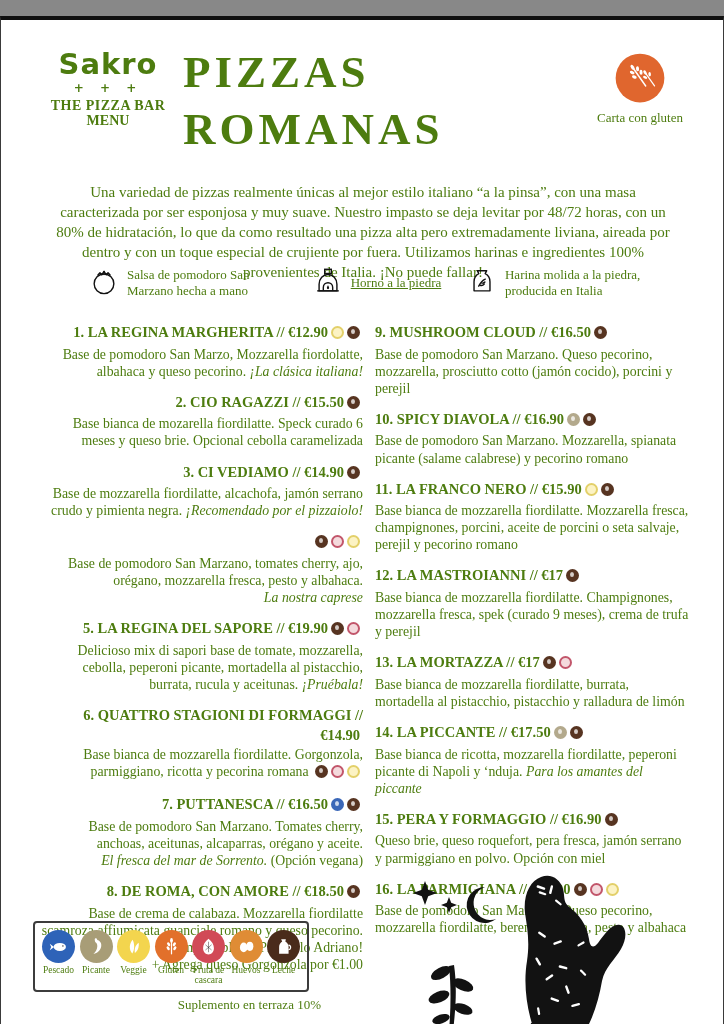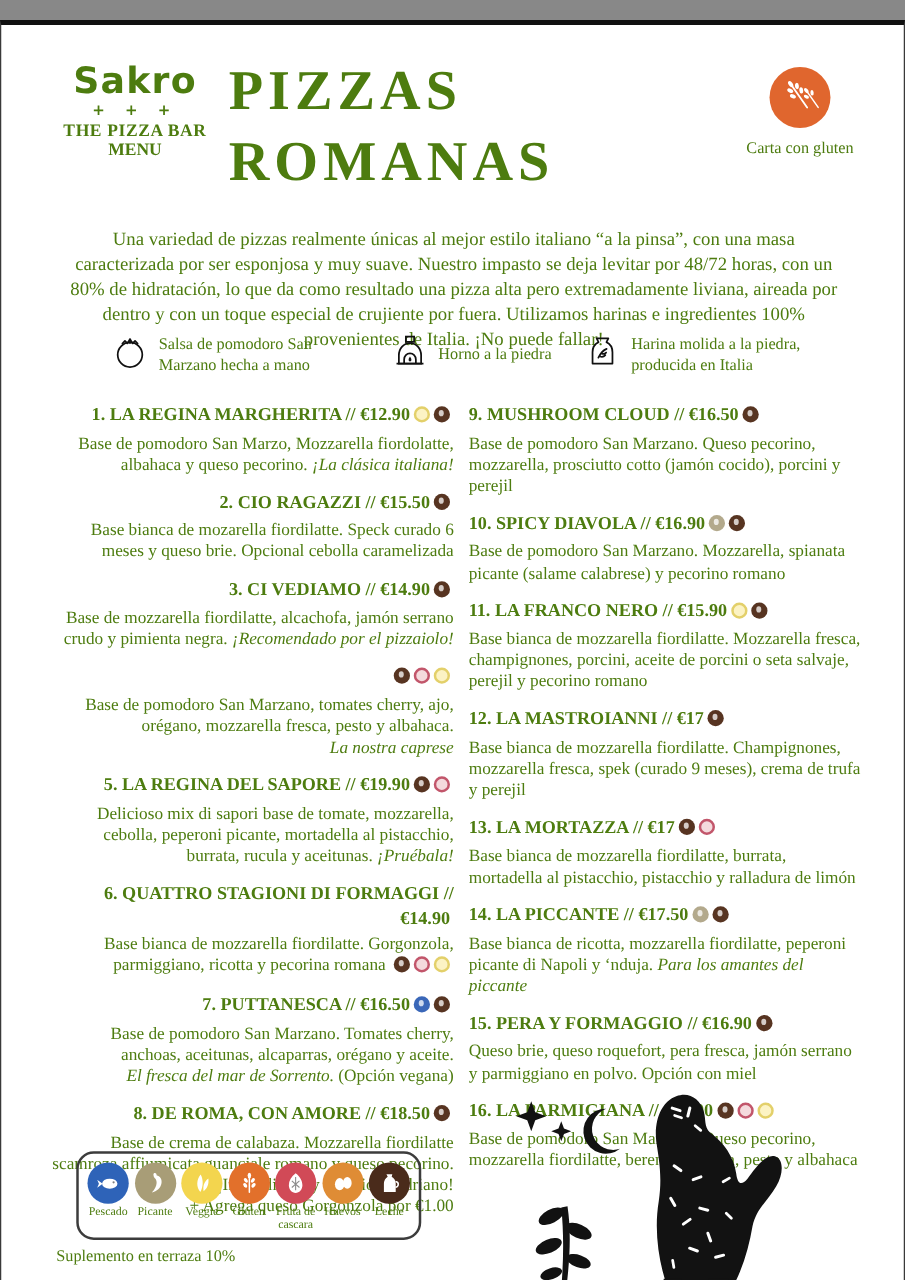--- a/index.html
+++ b/index.html
@@ -28,44 +28,44 @@
   .gluten-label{font-size:13px;margin-top:6px;}
   
   .intro{position:absolute;top:148px;left:48px;width:628px;text-align:center;
     font-size:15px;line-height:1.33;}
   
   .features{position:absolute;top:246px;left:0;width:724px;display:flex;
     justify-content:space-between;padding:0 60px 0 88px;box-sizing:border-box;}
   .feature{display:flex;align-items:center;gap:8px;}
   .feature .f-icon{flex:0 0 auto;}
   .feature .f-label{font-size:13px;line-height:1.25;max-width:160px;}
-  .feature:nth-child(2) .f-label{max-width:120px;}
+  .feature:nth-child(2) .f-label{max-width:120px;text-decoration:underline;}
   
   .col{position:absolute;top:303px;}
   .col-left{left:40px;width:322px;text-align:right;}
   .col-right{left:374px;width:314px;}
   .menu-item{margin-bottom:13px;}
   .item-heading{margin:0;font-weight:bold;font-size:14.5px;line-height:1.35;}
   .item-desc{margin:1px 0 0 0;font-size:13.8px;line-height:1.24;white-space:pre-line;}
   .badges{display:inline-block;vertical-align:-2px;margin-left:3px;}
   .badge{display:inline-block;width:13px;height:13px;border-radius:50%;
     margin-right:3px;box-sizing:border-box;position:relative;}
   .badge::after{content:"";position:absolute;left:4px;top:3px;width:4px;height:5px;
     border-radius:50%;background:rgba(255,255,255,.75);}
   .badge.ring::after{display:none;}
   
-  .legend-box{position:absolute;top:901px;left:60px;width:276px;box-sizing:border-box;
-    border:2px solid #3c3c3c;border-radius:14px;padding:7px 5px 4px 5px;
+  .legend-box{position:absolute;top:901px;left:32px;width:276px;box-sizing:border-box;
+    border:2px solid #3c3c3c;border-radius:4px;padding:7px 5px 4px 5px;
     display:flex;justify-content:space-between;}
   .legend-item{width:37px;text-align:center;}
   .legend-circle{width:33px;height:33px;border-radius:50%;margin:0 auto;
     display:flex;align-items:center;justify-content:center;}
   .legend-circle svg{width:21px;height:21px;}
   .legend-label{font-size:9.5px;line-height:1.05;margin-top:3px;}
-  .terrace-note{position:absolute;top:977px;left:44px;width:276px;text-align:left;font-size:13px;}
+  .terrace-note{position:absolute;top:977px;left:44px;width:276px;text-align:right;font-size:13px;}
   
   .bear-art{position:absolute;left:398px;top:853px;width:244px;height:166px;}
 </style>
 </head>
 <body>
 
 <div class="page">
 
   <div class="logo-block">
     <div class="logo-name">Sakro</div>

